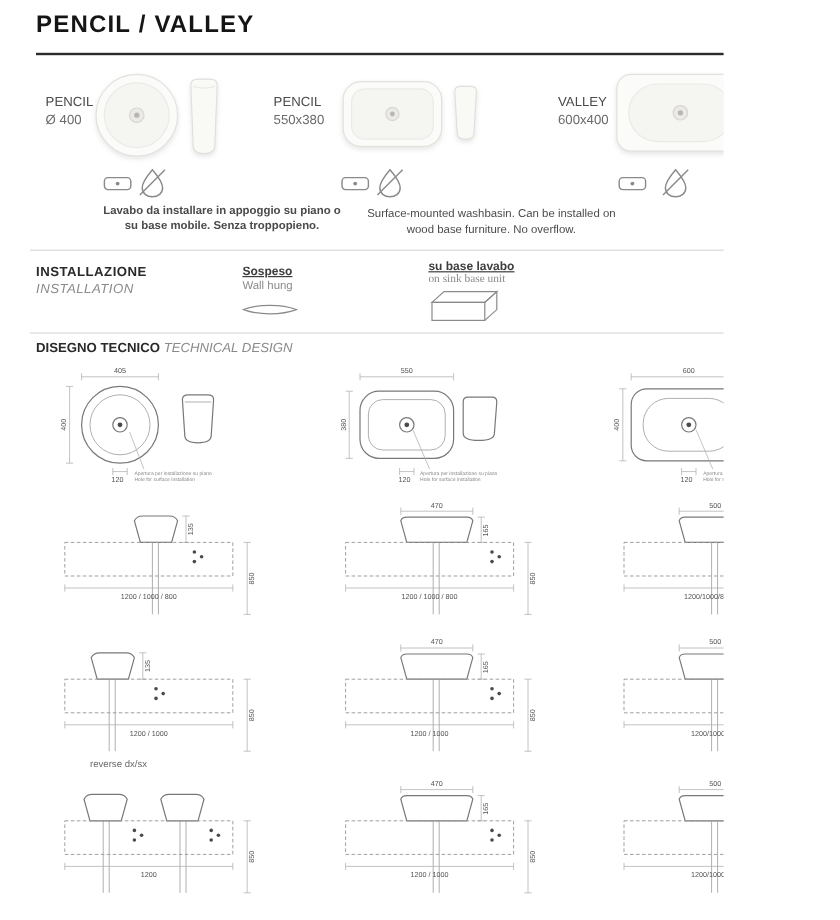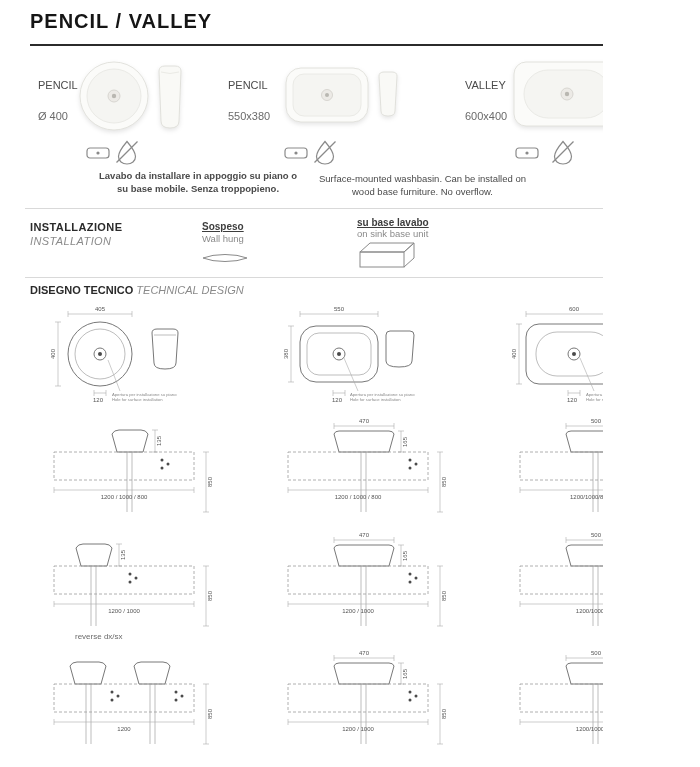--- a/index.html
+++ b/index.html
@@ -3,24 +3,24 @@
 <meta charset="utf-8">
 <style>
   html,body{margin:0;padding:0;background:#ffffff;}
   body{width:700px;height:767px;font-family:"Liberation Sans",sans-serif;color:#333;}
   .page{position:relative;width:603px;height:767px;background:#fff;overflow:hidden;}
   .title{position:absolute;left:30px;top:10px;margin:0;font-size:20px;font-weight:bold;color:#151515;letter-spacing:1px;}
   .title-rule{position:absolute;left:30px;top:44px;width:642px;height:2px;background:#2b2b2b;}
   .rule{position:absolute;left:25px;width:650px;height:1px;background:#d9d9d9;}
   .product-label{position:absolute;font-size:11px;color:#555;line-height:1.35;}
   .p-name{color:#4a4a4a;}
-  .p-size{color:#6a6a6a;margin-top:16px;}
+  .p-size{color:#6a6a6a;}
   .abs{position:absolute;}
   .prod{filter:drop-shadow(0 2px 2px rgba(0,0,0,0.10));}
-  .desc{position:absolute;font-size:9.5px;line-height:1.4;color:#4a4a4a;text-align:center;margin-left:13px;}
+  .desc{position:absolute;font-size:9.5px;line-height:1.4;color:#4a4a4a;text-align:center;}
   .desc.it{font-weight:bold;}
   .sec-h{position:absolute;font-size:11px;letter-spacing:0.4px;}
   .b{font-weight:bold;color:#2a2a2a;}
   .g{color:#8a8a8a;font-weight:normal;font-style:italic;}
   .opt-it{position:absolute;font-size:10px;font-weight:bold;color:#3d3d3d;text-decoration:underline;}
   .opt-en{position:absolute;font-size:9.5px;color:#8a8a8a;text-align:center;}
   .tech-h{position:absolute;left:30px;top:284px;font-size:11px;}
   .cell{position:absolute;}
   .rev-note{position:absolute;left:6px;top:100px;font-size:8px;color:#6a6a6a;padding-left:35px;}
   svg{overflow:visible;display:block;}
@@ -118,21 +118,21 @@
   <div class="sec-h b" style="left:30px;top:221px;">INSTALLAZIONE</div>
   <div class="sec-h g" style="left:30px;top:235px;">INSTALLATION</div>
 
   <div class="opt-it" style="left:202px;top:221px;">Sospeso</div>
   <div class="opt-en" style="left:202px;top:233px;">Wall hung</div>
   <svg class="abs" style="left:202px;top:253px;" width="46" height="10" viewBox="0 0 46 10">
     <path d="M1,5 Q10,1.5 23,1.5 Q36,1.5 45,5 Q36,8.5 23,8.5 Q10,8.5 1,5 Z" fill="#fff" stroke="#8a8a8a"></path>
   </svg>
 
   <div class="opt-it" style="left:357px;top:217px;">su base lavabo</div>
-  <div class="opt-en" style="left:357px;top:228px;">on sink base unit</div>
+  <div class="opt-en" style="left:357px;top:228px;font-family:Liberation Serif, serif;">on sink base unit</div>
   <svg class="abs" style="left:357px;top:240px;" width="60" height="30" viewBox="0 0 60 30">
     <path d="M3,12 L13,3 L57,3 L47,12 Z" fill="none" stroke="#8a8a8a"></path>
     <rect x="3" y="12" width="44" height="15" fill="none" stroke="#8a8a8a"></rect>
     <path d="M47,12 L57,3 L57,18 L47,27" fill="none" stroke="#8a8a8a"></path>
   </svg>
 
   <div class="rule" style="top:277px;"></div>
 
   <div class="tech-h">
     <span class="b">DISEGNO TECNICO</span>

